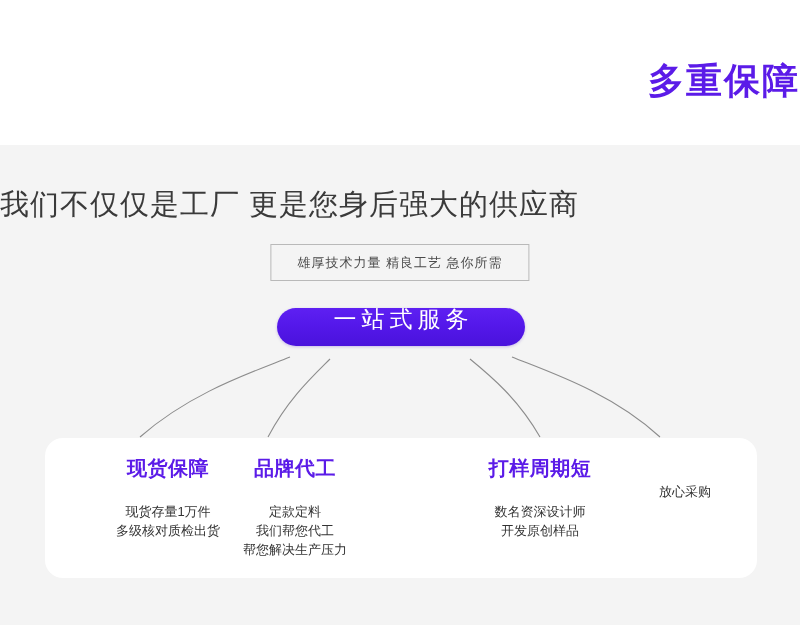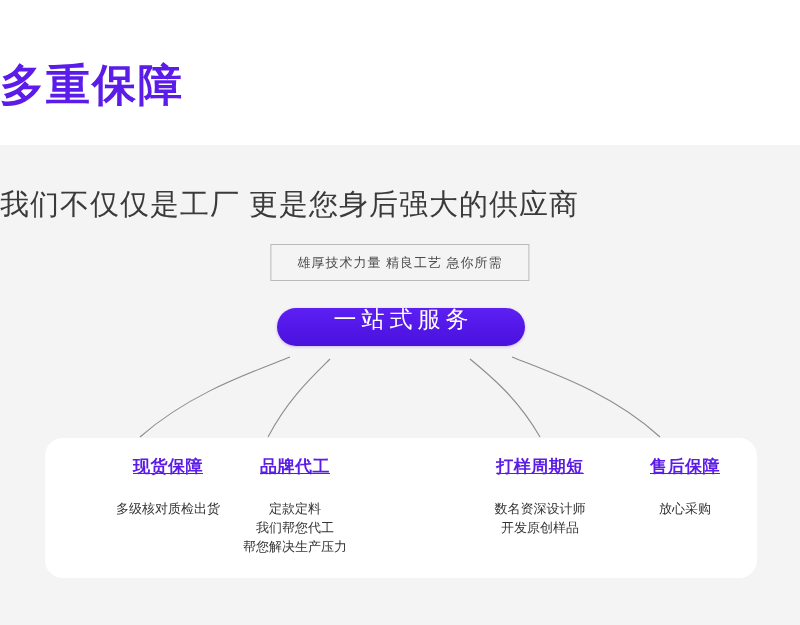--- a/index.html
+++ b/index.html
@@ -30,22 +30,22 @@
     width: 800px;
     height: 145px;
     background: #ffffff;
   }
 
   #main-title {
     position: absolute;
     left: 0;
     top: 63px;
     width: 800px;
-    text-align: left;
-    font-size: 44px;
+    text-align: right;
+    font-size: 36px;
     font-weight: bold;
     letter-spacing: 2px;
     color: #5B1BE8;
     line-height: 1;
     white-space: nowrap;
   }
 
   
   #body-area {
     position: absolute;
@@ -135,27 +135,26 @@
   }
 
   .feature-col {
     position: absolute;
     top: 0;
     width: 190px;
     text-align: center;
   }
 
   .feature-title {
-    font-size: 17px;
+    font-size: 20px;
     font-weight: bold;
     color: #5B1BE8;
     line-height: 1;
     letter-spacing: 0.5px;
     white-space: nowrap;
-    text-decoration: underline;
   }
 
   .feature-lines {
     margin-top: 24px;
   }
 
   .feature-line {
     font-size: 13px;
     color: #333333;
     line-height: 19px;
@@ -197,20 +196,21 @@
 
     <div id="pill">
       <span id="pill-label">一站式服务</span>
     </div>
 
     <div id="feature-card">
 
       <div class="feature-col" style="left:28px;  top:20px;">
         <div class="feature-title">现货保障</div>
         <div class="feature-lines">
+          <div class="feature-line">现货存量1万件</div>
           <div class="feature-line">多级核对质检出货</div>
         </div>
       </div>
 
       <div class="feature-col" style="left:400px; top:20px;">
         <div class="feature-title">打样周期短</div>
         <div class="feature-lines">
           <div class="feature-line">数名资深设计师</div>
           <div class="feature-line">开发原创样品</div>
         </div>
@@ -219,21 +219,20 @@
       <div class="feature-col" style="left:155px; top:20px;">
         <div class="feature-title">品牌代工</div>
         <div class="feature-lines">
           <div class="feature-line">定款定料</div>
           <div class="feature-line">我们帮您代工</div>
           <div class="feature-line">帮您解决生产压力</div>
         </div>
       </div>
 
       <div class="feature-col" style="left:545px; top:20px;">
-        <div class="feature-title">售后保障</div>
         <div class="feature-lines">
           <div class="feature-line">放心采购</div>
         </div>
       </div>
 
     </div>
 
   </div>
 </div>
 

